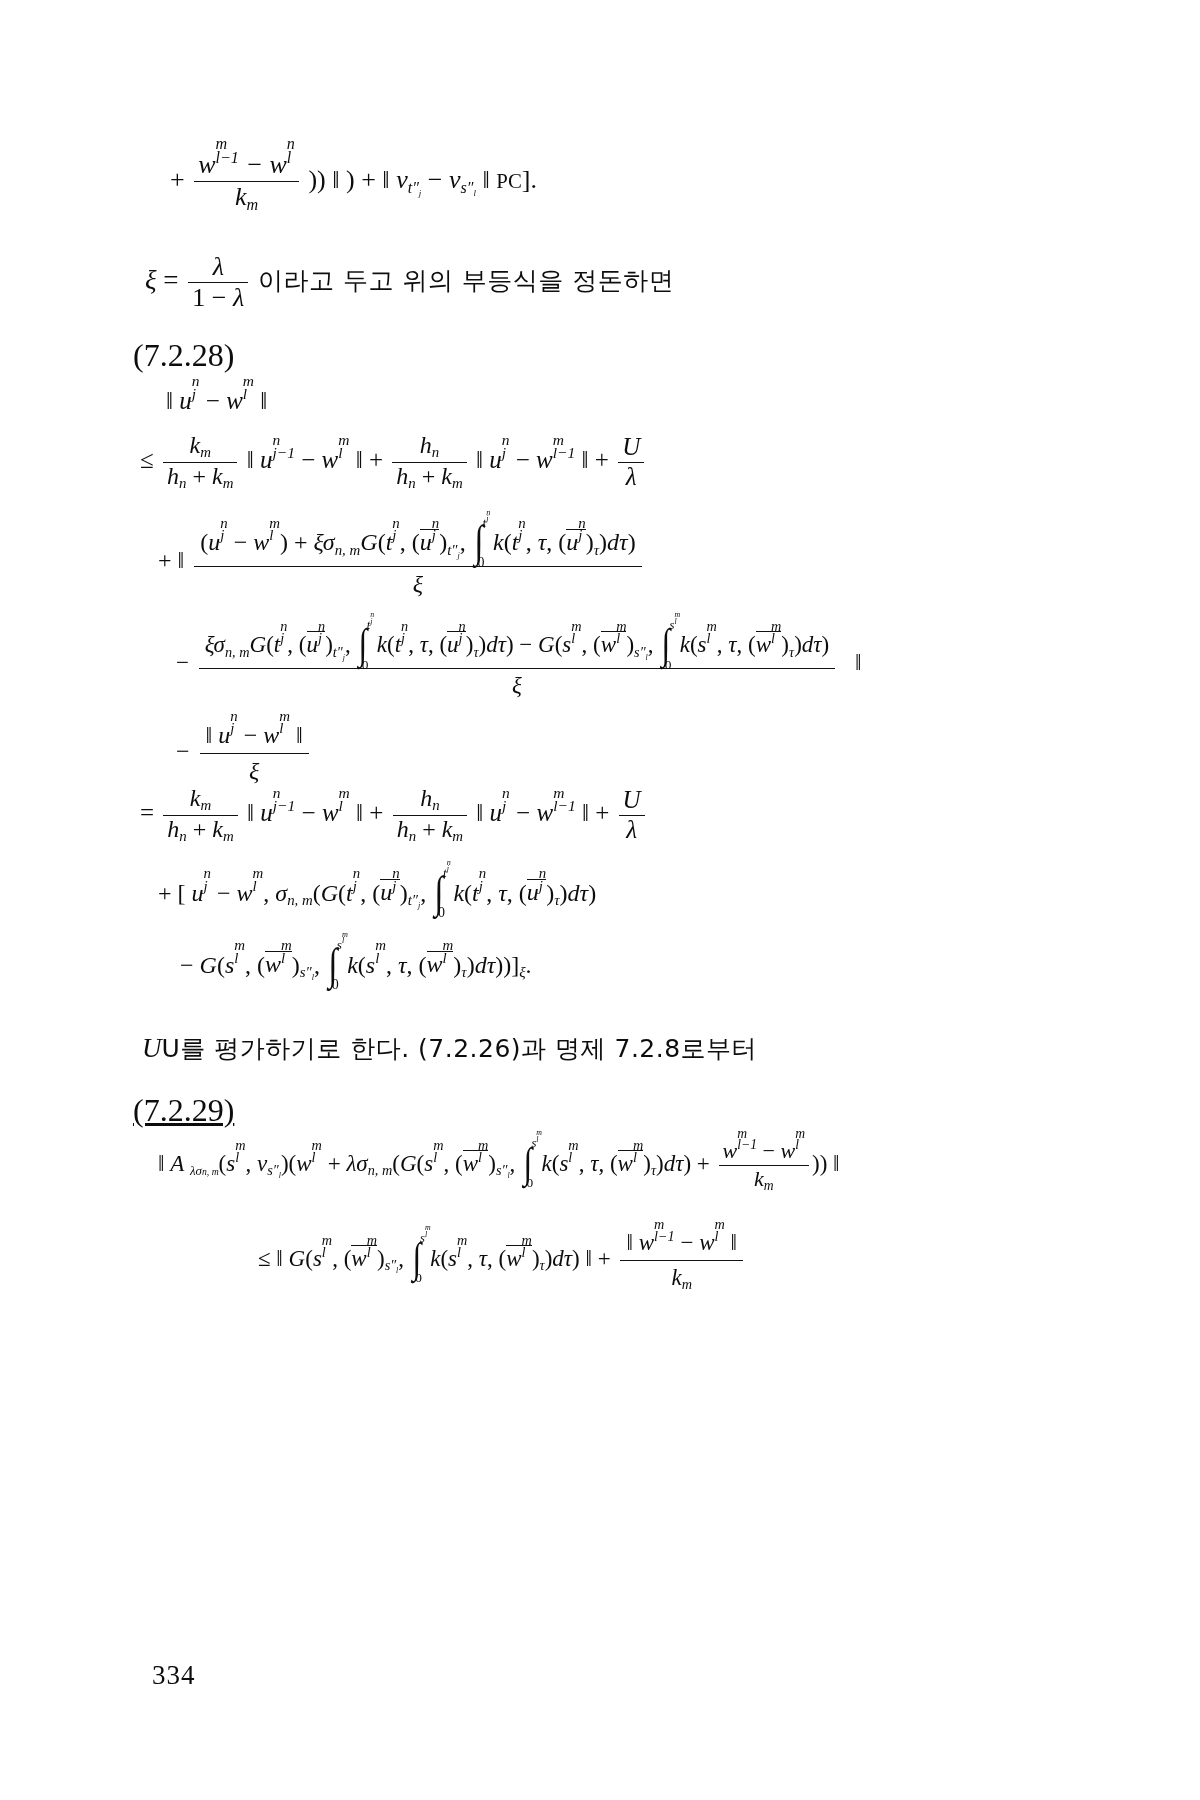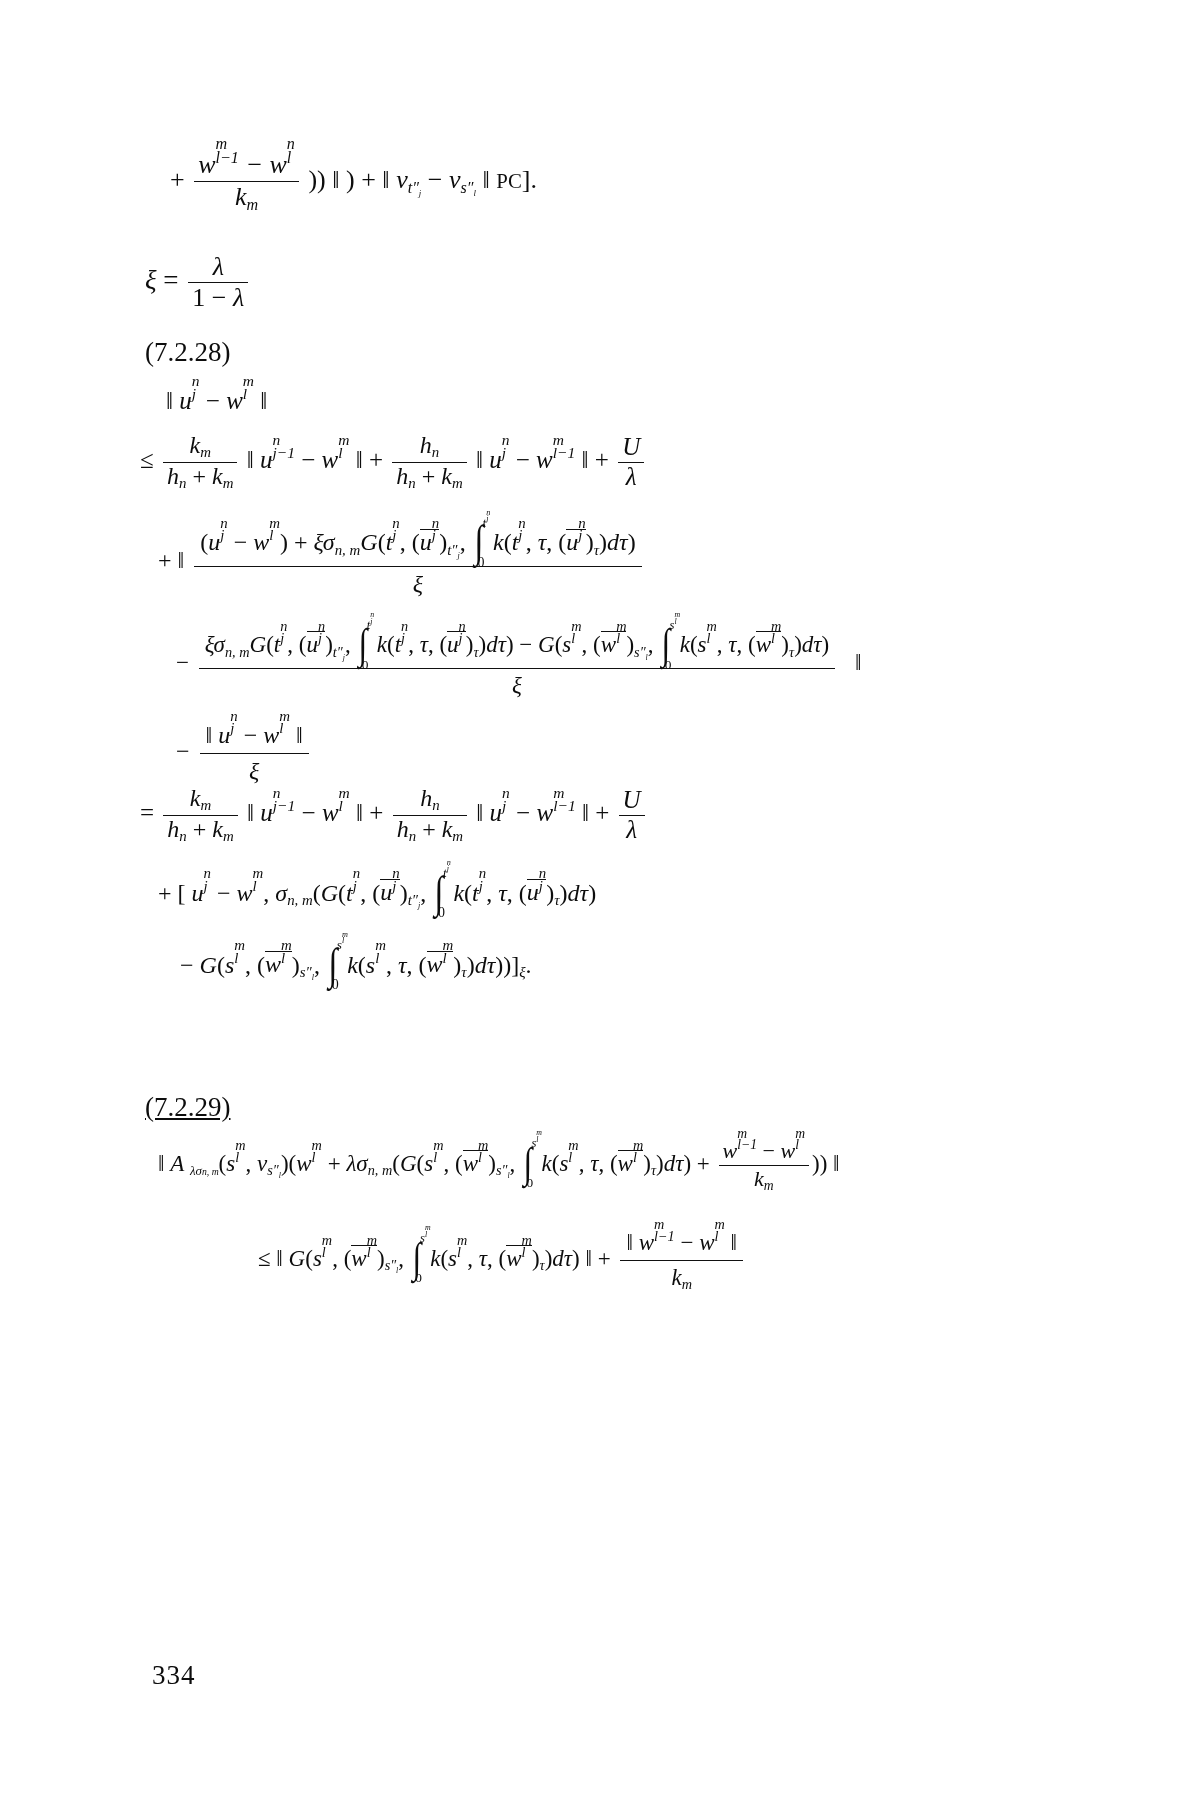--- a/index.html
+++ b/index.html
@@ -102,21 +102,21 @@
     white-space: nowrap;
   }
 
   
   .line { position: absolute; white-space: nowrap; }
   .kr {
     font-family: "DejaVu Sans", sans-serif;
     font-size: 25px;
     letter-spacing: 0.5px;
   }
-  .tag { font-family: "Liberation Serif", serif; font-size: 27px; margin-left: 12px; }
+  .tag { font-family: "Liberation Serif", serif; font-size: 32px; }
   .pageno {
     position: absolute;
     left: 152px;
     top: 1660px;
     font-family: "Liberation Serif", serif;
     font-size: 27px;
     letter-spacing: 1px;
   }
 </style>
 </head>
@@ -134,20 +134,21 @@
   </div>
 
   <div class="line" style="left:145px; top:252px;">
     <span class="math" style="font-size:27px;">
       <span class="it">ξ</span> =
       <span class="frac" style="font-size:26px;">
         <span class="num"><span class="it">λ</span></span>
         <span class="den">1 − <span class="it">λ</span></span>
       </span>
     </span>
+    <span class="kr">이라고 두고 위의 부등식을 정돈하면</span>
   </div>
 
   <div class="line tag" style="left:133px; top:337px;">(7.2.28)</div>
 
   <div class="line math" style="left:166px; top:385px; font-size:25px;">
     ‖ <span class="it">u</span><span class="supsub"><span class="u">n</span><span class="d">j</span></span> − <span class="it">w</span><span class="supsub"><span class="u">m</span><span class="d">l</span></span> ‖
   </div>
 
   <div class="line math" style="left:140px; top:432px; font-size:25px;">
     <span>≤</span>
@@ -225,20 +226,23 @@
     <span class="intg"><span class="lim-top"><span class="it">t</span><span class="supsub"><span class="u">n</span><span class="d">j</span></span></span><span class="sym">∫</span><span class="lim-bot">0</span></span>
     <span class="it">k</span>(<span class="it">t</span><span class="supsub"><span class="u">n</span><span class="d">j</span></span>, <span class="it">τ</span>, (<span class="ovl"><span class="it">u</span><span class="supsub"><span class="u">n</span><span class="d">j</span></span></span>)<span class="sub">τ</span>)<span class="it">dτ</span>)
   </div>
 
   <div class="line math" style="left:180px; top:948px; font-size:24px;">
     − <span class="it">G</span>(<span class="it">s</span><span class="supsub"><span class="u">m</span><span class="d">l</span></span>, (<span class="ovl"><span class="it">w</span><span class="supsub"><span class="u">m</span><span class="d">l</span></span></span>)<span class="sub">s″<span class="subsub">l</span></span>,
     <span class="intg"><span class="lim-top"><span class="it">s</span><span class="supsub"><span class="u">m</span><span class="d">l</span></span></span><span class="sym">∫</span><span class="lim-bot">0</span></span>
     <span class="it">k</span>(<span class="it">s</span><span class="supsub"><span class="u">m</span><span class="d">l</span></span>, <span class="it">τ</span>, (<span class="ovl"><span class="it">w</span><span class="supsub"><span class="u">m</span><span class="d">l</span></span></span>)<span class="sub">τ</span>)<span class="it">dτ</span>))]<span class="sub">ξ</span>.
   </div>
 
+  <div class="line" style="left:142px; top:1032px;">
+    <span class="math it" style="font-size:27px;">U</span><span class="kr">U를 평가하기로 한다. (7.2.26)과 명제 7.2.8로부터</span>
+  </div>
 
   <div class="line tag" style="left:133px; top:1092px;text-decoration:underline;">(7.2.29)</div>
 
   <div class="line math" style="left:158px; top:1138px; font-size:23px;">
     ‖ <span class="it">A</span> <span class="sub" style="font-size:0.56em;"><span class="it">λσ</span><span style="font-size:0.75em;">n, m</span></span>(<span class="it">s</span><span class="supsub"><span class="u">m</span><span class="d">l</span></span>, <span class="it">v</span><span class="sub">s″<span class="subsub">l</span></span>)(<span class="it">w</span><span class="supsub"><span class="u">m</span><span class="d">l</span></span> + <span class="it">λσ</span><span class="sub">n, m</span>(<span class="it">G</span>(<span class="it">s</span><span class="supsub"><span class="u">m</span><span class="d">l</span></span>, (<span class="ovl"><span class="it">w</span><span class="supsub"><span class="u">m</span><span class="d">l</span></span></span>)<span class="sub">s″<span class="subsub">l</span></span>,
     <span class="intg"><span class="lim-top"><span class="it">s</span><span class="supsub"><span class="u">m</span><span class="d">l</span></span></span><span class="sym">∫</span><span class="lim-bot">0</span></span>
     <span class="it">k</span>(<span class="it">s</span><span class="supsub"><span class="u">m</span><span class="d">l</span></span>, <span class="it">τ</span>, (<span class="ovl"><span class="it">w</span><span class="supsub"><span class="u">m</span><span class="d">l</span></span></span>)<span class="sub">τ</span>)<span class="it">dτ</span>) +
     <span class="frac" style="font-size:22px;">
       <span class="num"><span class="it">w</span><span class="supsub"><span class="u">m</span><span class="d">l−1</span></span> − <span class="it">w</span><span class="supsub"><span class="u">m</span><span class="d">l</span></span></span>
       <span class="den"><span class="it">k</span><span class="sub">m</span></span>

